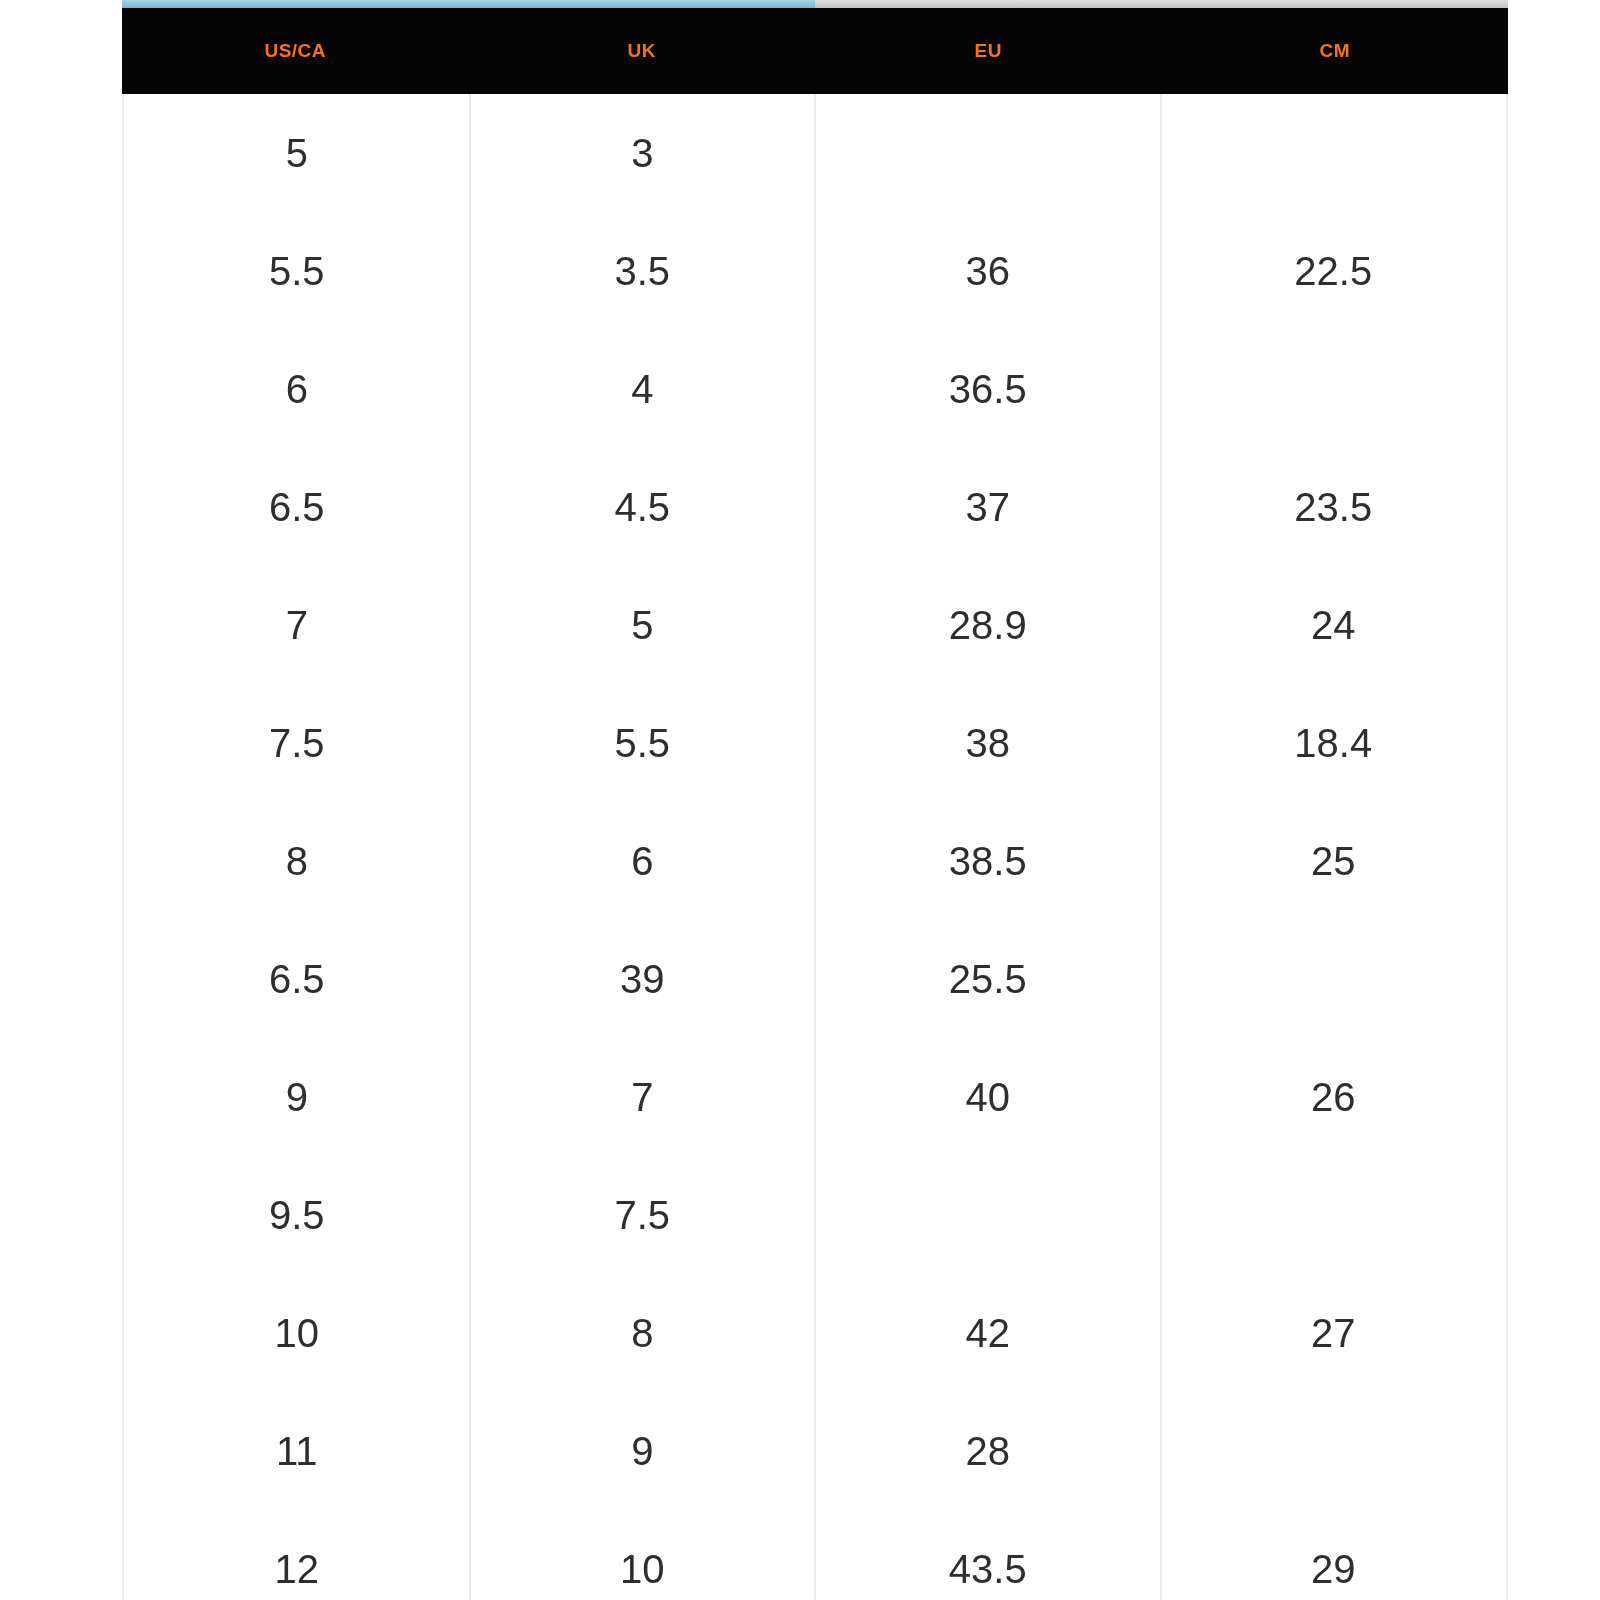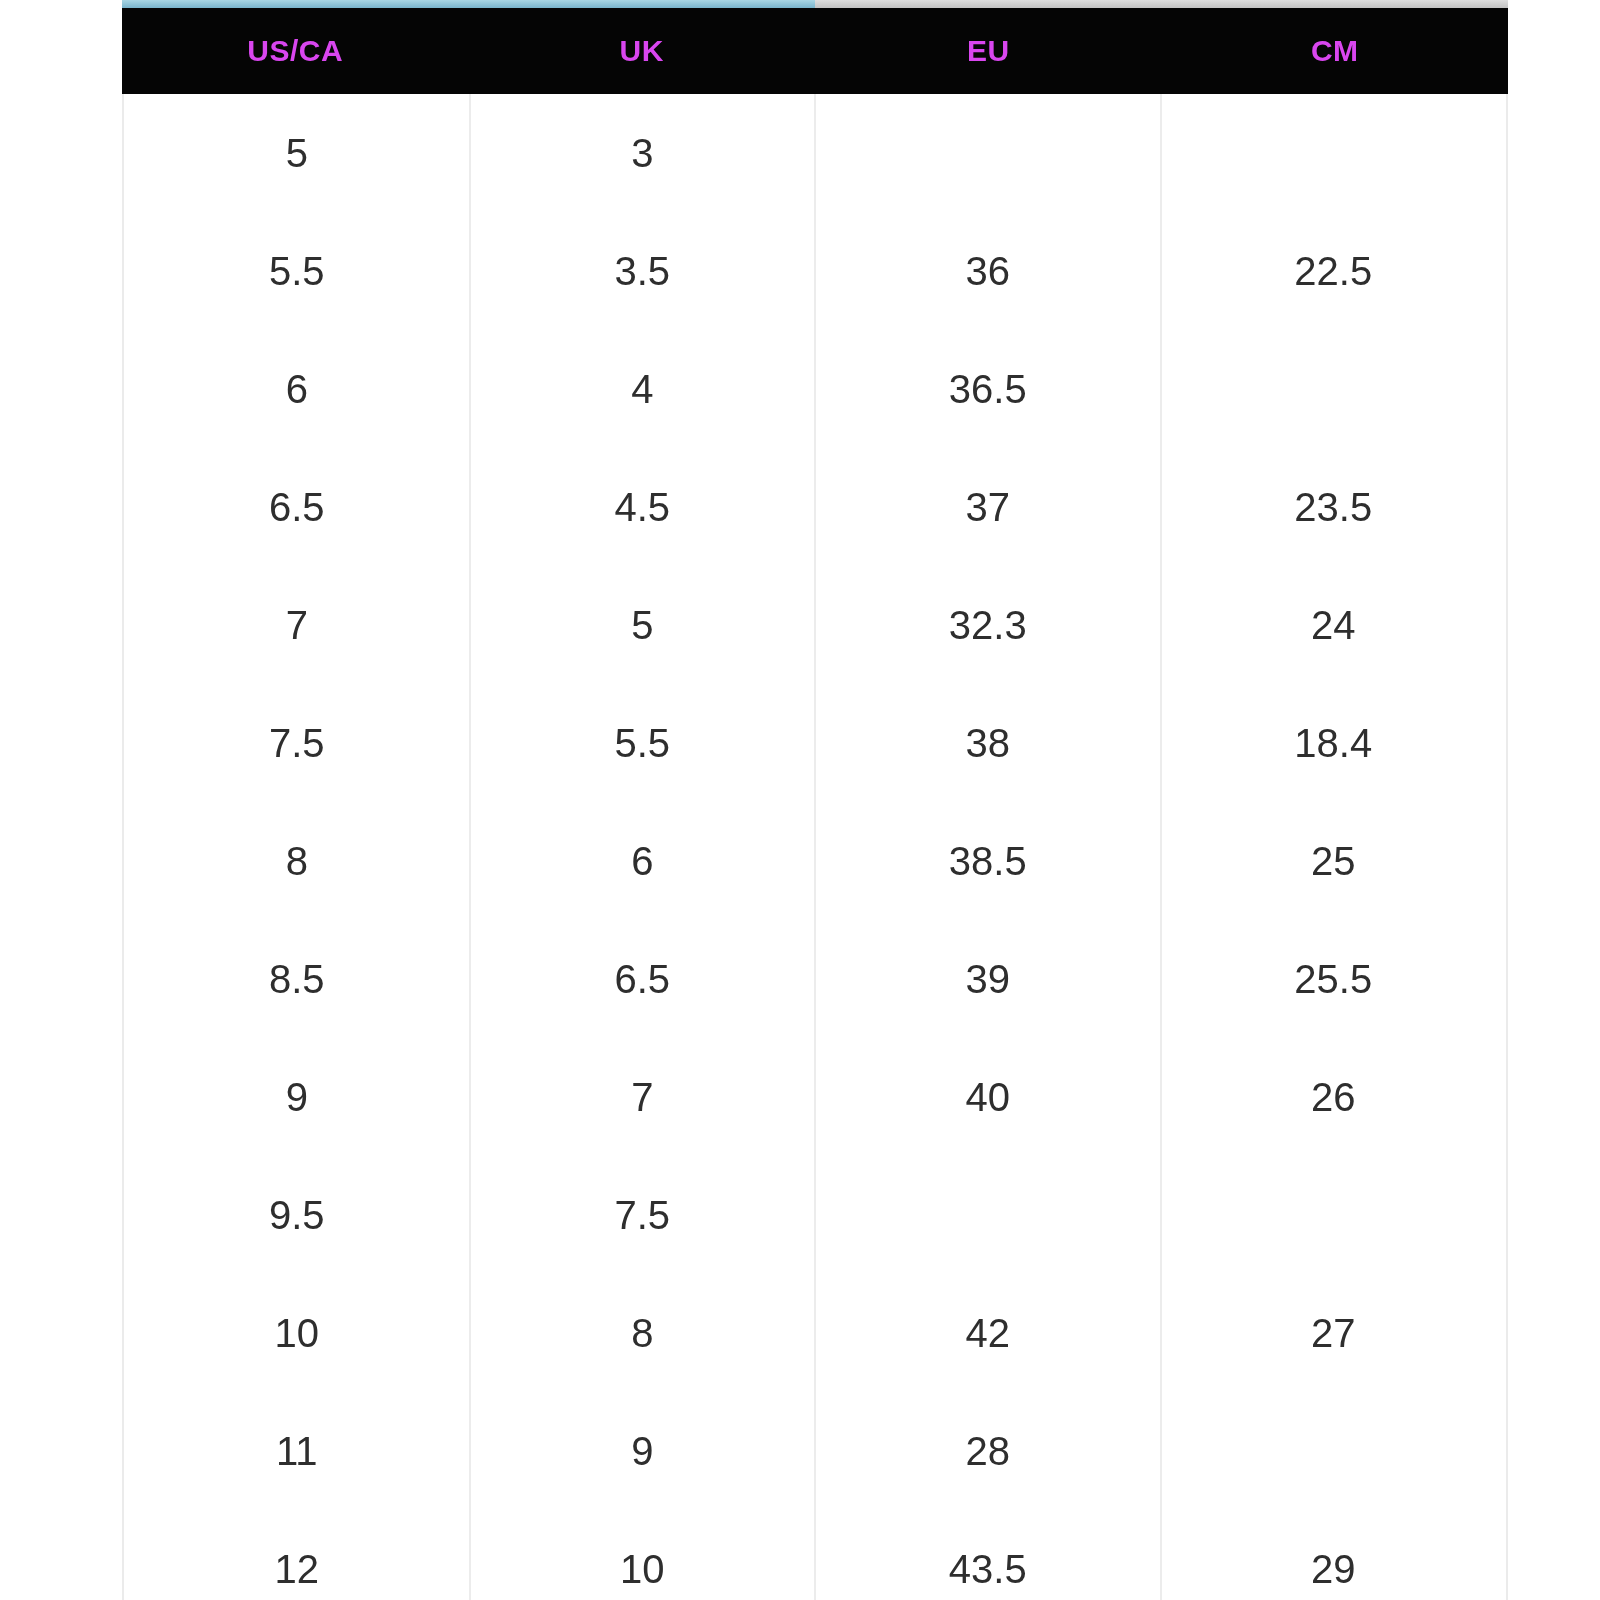--- a/index.html
+++ b/index.html
@@ -31,22 +31,22 @@
   }
   .header-row {
     height: 86px;
     background: #050505;
     display: grid;
     grid-template-columns: repeat(4, 1fr);
     align-items: center;
   }
   .header-cell {
     text-align: center;
-    color: #d946ef;
-    font-size: 30px;
+    color: #f97316;
+    font-size: 19px;
     font-weight: 700;
     letter-spacing: 0.5px;
   }
   .table-body {
     position: relative;
     background: #ffffff;
     border-left: 2px solid #ebebeb;
     border-right: 2px solid #ebebeb;
   }
   .v-divider {
@@ -111,37 +111,36 @@
       </div>
       <div class="table-row">
         <div class="table-cell">6.5</div>
         <div class="table-cell">4.5</div>
         <div class="table-cell">37</div>
         <div class="table-cell">23.5</div>
       </div>
       <div class="table-row">
         <div class="table-cell">7</div>
         <div class="table-cell">5</div>
-        <div class="table-cell">32.3</div>
+        <div class="table-cell">28.9</div>
         <div class="table-cell">24</div>
       </div>
       <div class="table-row">
         <div class="table-cell">7.5</div>
         <div class="table-cell">5.5</div>
         <div class="table-cell">38</div>
         <div class="table-cell">18.4</div>
       </div>
       <div class="table-row">
         <div class="table-cell">8</div>
         <div class="table-cell">6</div>
         <div class="table-cell">38.5</div>
         <div class="table-cell">25</div>
       </div>
       <div class="table-row">
-        <div class="table-cell">8.5</div>
         <div class="table-cell">6.5</div>
         <div class="table-cell">39</div>
         <div class="table-cell">25.5</div>
       </div>
       <div class="table-row">
         <div class="table-cell">9</div>
         <div class="table-cell">7</div>
         <div class="table-cell">40</div>
         <div class="table-cell">26</div>
       </div>

